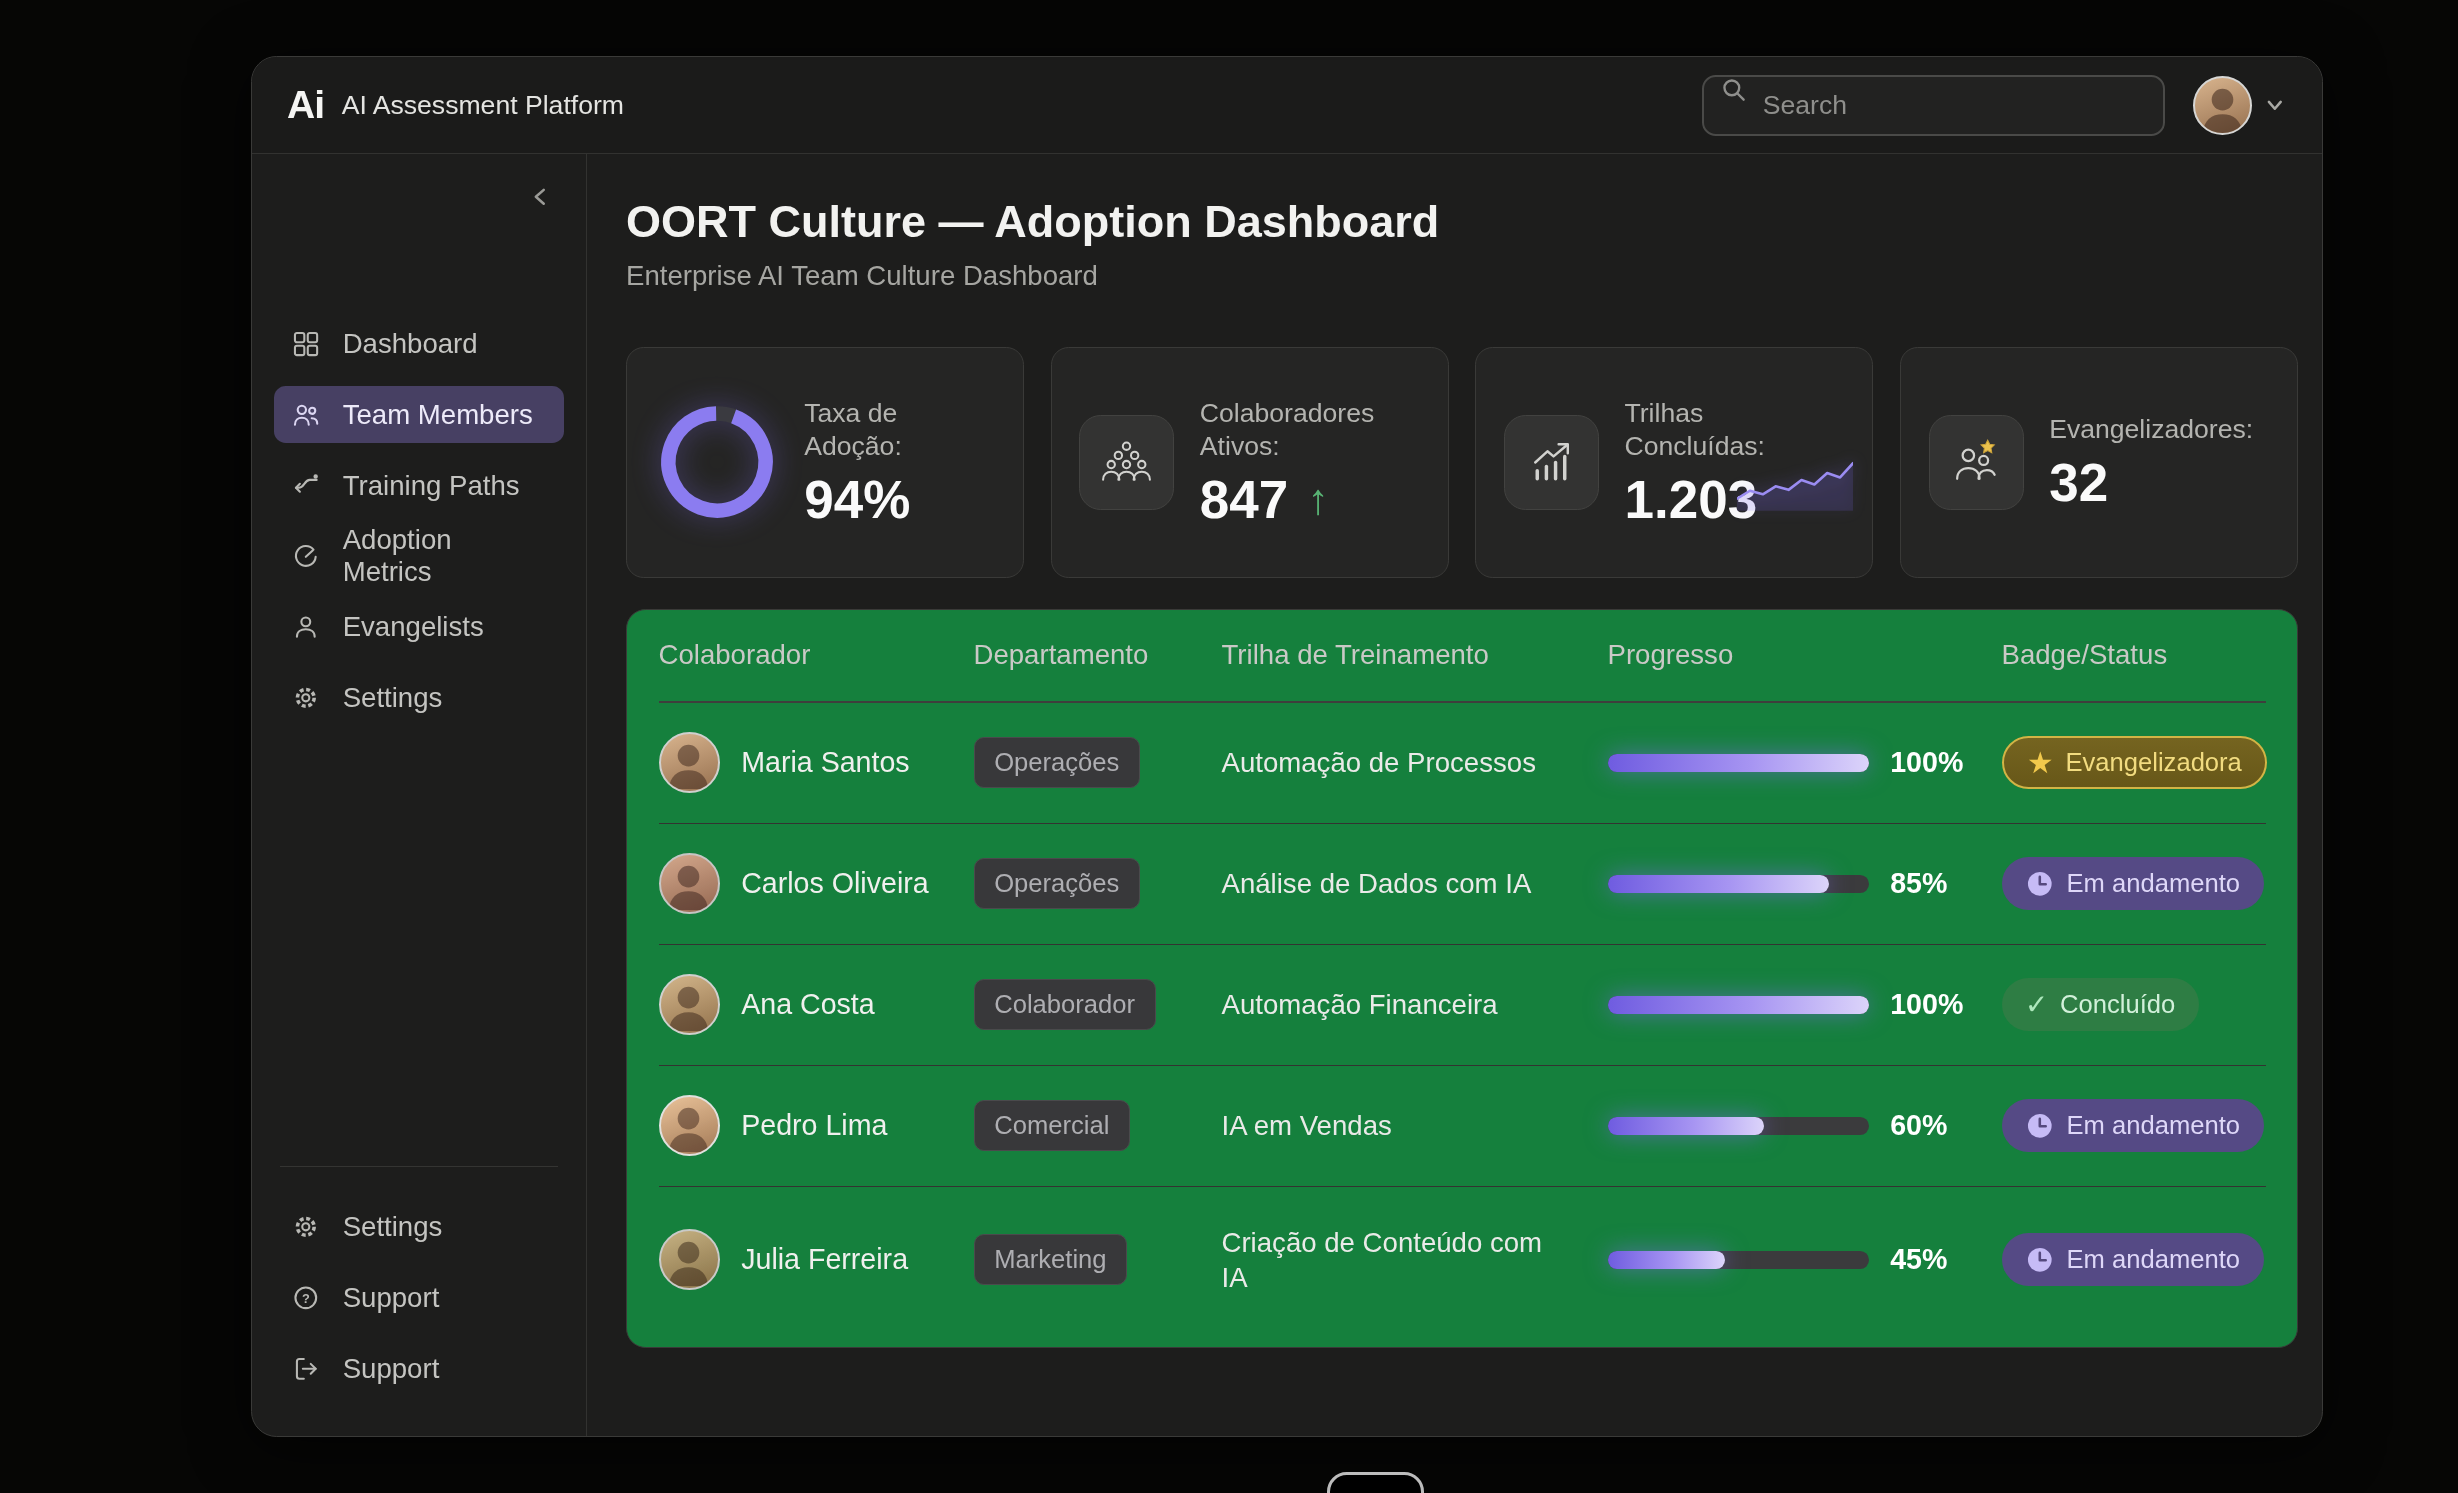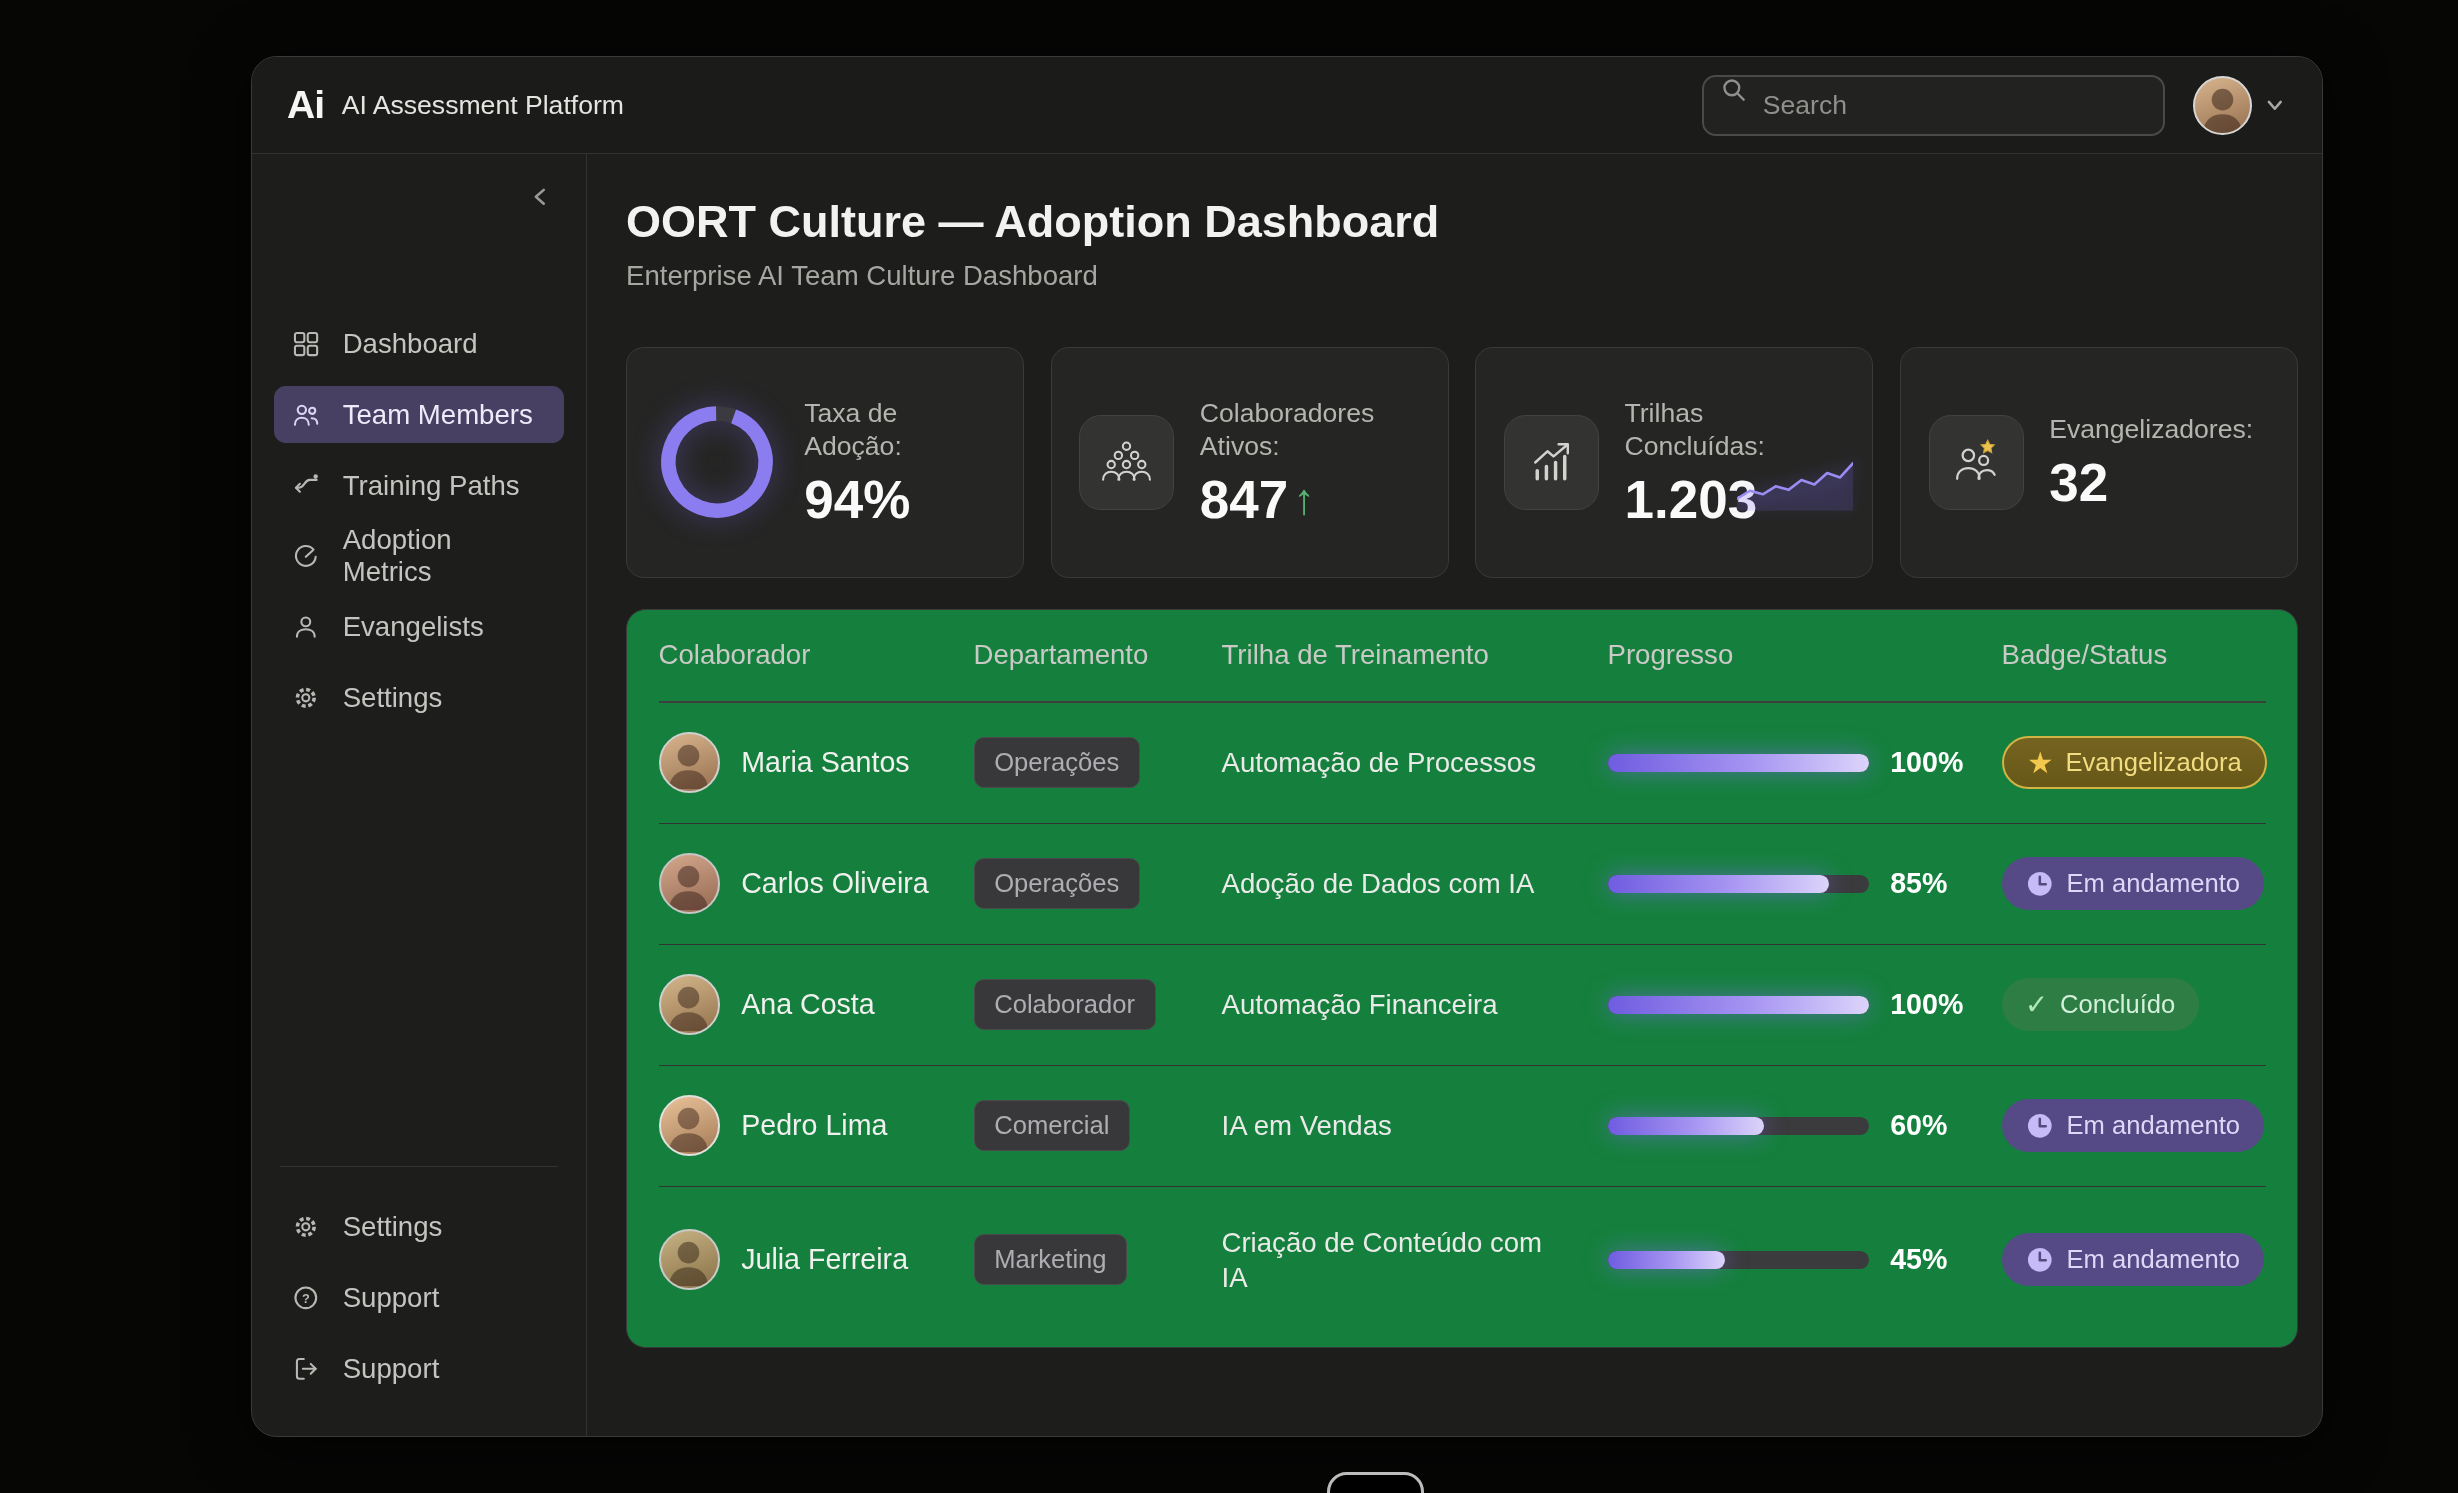--- a/index.html
+++ b/index.html
@@ -71,21 +71,21 @@
     box-sizing:border-box;padding:29.6px 27.6px;display:flex;align-items:center;gap:25.6px;
     position:relative;
   }
   .donut{filter:drop-shadow(0 0 13.8px rgba(130,110,240,.35));flex:0 0 auto;}
   .icon-tile{
     width:93px;height:93px;border-radius:21.7px;background:#333332;border:1px solid #424240;
     display:flex;align-items:center;justify-content:center;flex:0 0 auto;position:relative;
   }
   .card-text{display:flex;flex-direction:column;gap:7.9px;min-width:0;}
   .card-label{font-size:26.6px;color:#b4b4b0;line-height:33px;}
-  .card-value-row{display:flex;align-items:center;gap:5px;}
+  .card-value-row{display:flex;align-items:center;gap:19px;}
   .card-value{font-size:53px;font-weight:700;color:#fafafa;line-height:57px;}
   .trend-up{font-size:43px;color:#58b273;font-weight:700;line-height:43px;}
   .sparkline{position:absolute;right:19.7px;bottom:65px;filter:drop-shadow(0 0 7.9px rgba(130,110,240,.45));}
   .narrow-label{max-width:212px;}
   
   .panel{
     width:1672px;box-sizing:border-box;margin-top:31px;background:#15803d;
     border:1px solid #3a3a38;border-radius:19.7px;padding:0 31.5px 13.8px 31.5px;
   }
   .t-head{display:flex;align-items:center;height:91px;border-bottom:2px solid #3e3e3c;}
@@ -395,21 +395,21 @@
                     <circle cx="28" cy="22" r="11" fill="rgba(58,36,26,.5)"></circle>
                     <path d="M8 56c1-13 9-19 20-19s19 6 20 19z" fill="rgba(58,36,26,.5)"></path>
                   </svg>
                 </div>
                 <span class="member-name">Carlos Oliveira</span>
               </div>
               <div class="c2">
                 <span class="chip">Operações</span>
               </div>
               <div class="c3">
-                <div class="track-name">Adoção de Dados com IA</div>
+                <div class="track-name">Análise de Dados com IA</div>
               </div>
               <div class="c4">
                 <div class="p-track">
                   <div class="p-fill" style="width: 85%;"></div>
                 </div>
                 <span class="p-label">85%</span>
               </div>
               <div class="c5">
                 <span class="badge" data-type="progress">
 

